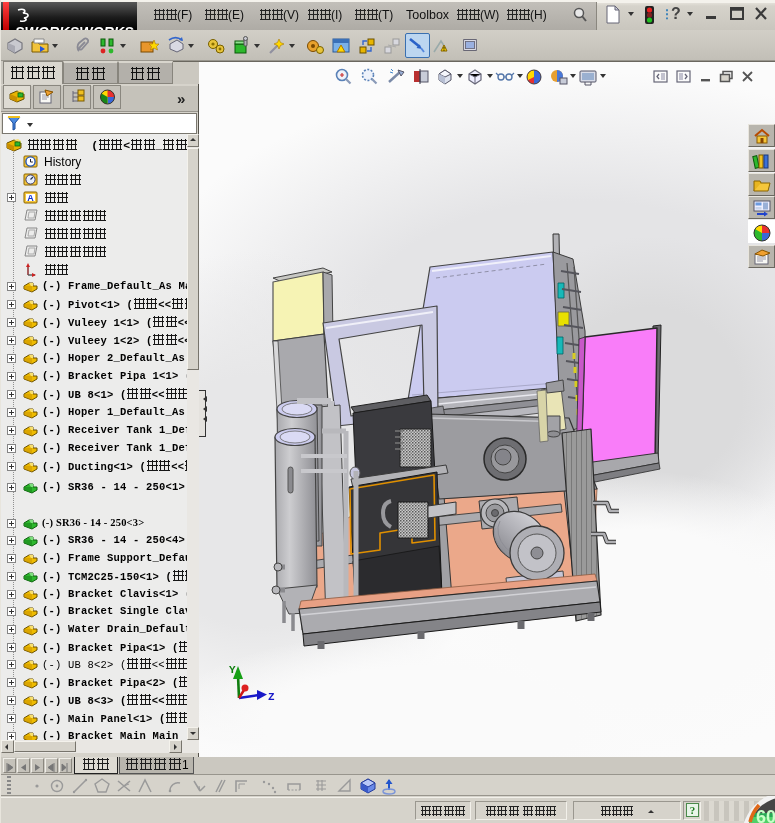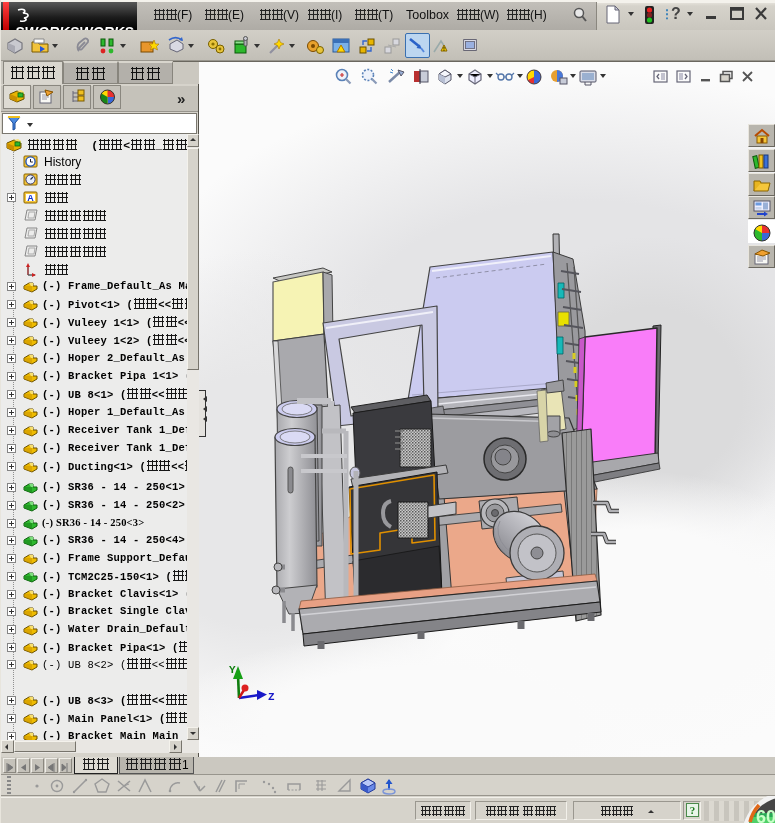--- a/index.html
+++ b/index.html
@@ -681,63 +681,54 @@
         </div>
 <div class="trow" style="top:345px">
           <span class="plus" style="left:6px"></span>
           <span class="ticon" style="left:22px"><svg width="16" height="13" viewBox="0 0 16 13">
               <polygon points="1,6 6,3 10,3 10,6 14,6 14,9 9,12 1,9" fill="#2db82d" stroke="#0e5e0e" stroke-width="1"></polygon>
               <polygon points="1,6 9,6 9,12 1,9" fill="#1d8f1d" opacity="0.75"></polygon>
               <polygon points="6,3 10,3 10,6 8,6" fill="#7fe07f"></polygon>
             </svg></span>
           <span class="ttext" style="left:41px;font-family:'Liberation Mono',monospace;font-size:10.5px;letter-spacing:0.2px;font-weight:bold">(-) SR36 - 14 - 250&lt;1&gt;</span>
         </div>
-<div class="trow" style="top:363px">
+<div class="trow" style="top:381px">
           <span class="plus" style="left:6px"></span>
           <span class="ticon" style="left:22px"><svg width="16" height="13" viewBox="0 0 16 13">
               <polygon points="1,6 6,3 10,3 10,6 14,6 14,9 9,12 1,9" fill="#2db82d" stroke="#0e5e0e" stroke-width="1"></polygon>
               <polygon points="1,6 9,6 9,12 1,9" fill="#1d8f1d" opacity="0.75"></polygon>
               <polygon points="6,3 10,3 10,6 8,6" fill="#7fe07f"></polygon>
             </svg></span>
-          <span class="ttext" style="left:41px;font-family:'Liberation Mono',monospace;font-size:10.5px;letter-spacing:0.2px;font-weight:bold">(-) SR36 - 14 - 250&lt;2&gt;</span>
-        </div>
-<div class="trow" style="top:381px">
+          <span class="ttext" style="left:41px;font-family:Liberation Serif, serif;font-size:10.5px;letter-spacing:0.2px;font-weight:bold">(-) SR36 - 14 - 250&lt;3&gt;</span>
+        </div>
+<div class="trow" style="top:398px">
           <span class="plus" style="left:6px"></span>
           <span class="ticon" style="left:22px"><svg width="16" height="13" viewBox="0 0 16 13">
               <polygon points="1,6 6,3 10,3 10,6 14,6 14,9 9,12 1,9" fill="#2db82d" stroke="#0e5e0e" stroke-width="1"></polygon>
               <polygon points="1,6 9,6 9,12 1,9" fill="#1d8f1d" opacity="0.75"></polygon>
               <polygon points="6,3 10,3 10,6 8,6" fill="#7fe07f"></polygon>
             </svg></span>
-          <span class="ttext" style="left:41px;font-family:Liberation Serif, serif;font-size:10.5px;letter-spacing:0.2px;font-weight:bold">(-) SR36 - 14 - 250&lt;3&gt;</span>
-        </div>
-<div class="trow" style="top:398px">
+          <span class="ttext" style="left:41px;font-family:'Liberation Mono',monospace;font-size:10.5px;letter-spacing:0.2px;font-weight:bold">(-) SR36 - 14 - 250&lt;4&gt;</span>
+        </div>
+<div class="trow" style="top:416px">
+          <span class="plus" style="left:6px"></span>
+          <span class="ticon" style="left:22px"><svg width="16" height="13" viewBox="0 0 16 13">
+              <polygon points="1,6 6,3 10,3 10,6 14,6 14,9 9,12 1,9" fill="#eebb00" stroke="#6a5000" stroke-width="1"></polygon>
+              <polygon points="1,6 9,6 9,12 1,9" fill="#cc9500" opacity="0.55"></polygon>
+              <polygon points="6,3 10,3 10,6 8,6" fill="#f8e070"></polygon>
+            </svg></span>
+          <span class="ttext" style="left:41px;font-family:'Liberation Mono',monospace;font-size:10.5px;letter-spacing:0.2px;font-weight:bold">(-) Frame Support_Defau</span>
+        </div>
+<div class="trow" style="top:434px">
           <span class="plus" style="left:6px"></span>
           <span class="ticon" style="left:22px"><svg width="16" height="13" viewBox="0 0 16 13">
               <polygon points="1,6 6,3 10,3 10,6 14,6 14,9 9,12 1,9" fill="#2db82d" stroke="#0e5e0e" stroke-width="1"></polygon>
               <polygon points="1,6 9,6 9,12 1,9" fill="#1d8f1d" opacity="0.75"></polygon>
               <polygon points="6,3 10,3 10,6 8,6" fill="#7fe07f"></polygon>
             </svg></span>
-          <span class="ttext" style="left:41px;font-family:'Liberation Mono',monospace;font-size:10.5px;letter-spacing:0.2px;font-weight:bold">(-) SR36 - 14 - 250&lt;4&gt;</span>
-        </div>
-<div class="trow" style="top:416px">
-          <span class="plus" style="left:6px"></span>
-          <span class="ticon" style="left:22px"><svg width="16" height="13" viewBox="0 0 16 13">
-              <polygon points="1,6 6,3 10,3 10,6 14,6 14,9 9,12 1,9" fill="#eebb00" stroke="#6a5000" stroke-width="1"></polygon>
-              <polygon points="1,6 9,6 9,12 1,9" fill="#cc9500" opacity="0.55"></polygon>
-              <polygon points="6,3 10,3 10,6 8,6" fill="#f8e070"></polygon>
-            </svg></span>
-          <span class="ttext" style="left:41px;font-family:'Liberation Mono',monospace;font-size:10.5px;letter-spacing:0.2px;font-weight:bold">(-) Frame Support_Defau</span>
-        </div>
-<div class="trow" style="top:434px">
-          <span class="plus" style="left:6px"></span>
-          <span class="ticon" style="left:22px"><svg width="16" height="13" viewBox="0 0 16 13">
-              <polygon points="1,6 6,3 10,3 10,6 14,6 14,9 9,12 1,9" fill="#2db82d" stroke="#0e5e0e" stroke-width="1"></polygon>
-              <polygon points="1,6 9,6 9,12 1,9" fill="#1d8f1d" opacity="0.75"></polygon>
-              <polygon points="6,3 10,3 10,6 8,6" fill="#7fe07f"></polygon>
-            </svg></span>
           <span class="ttext" style="left:41px;font-family:'Liberation Mono',monospace;font-size:10.5px;letter-spacing:0.2px;font-weight:bold">(-) TCM2C25-150&lt;1&gt; (<b class="hz z11"></b><b class="hz z11"></b></span>
         </div>
 <div class="trow" style="top:452px">
           <span class="plus" style="left:6px"></span>
           <span class="ticon" style="left:22px"><svg width="16" height="13" viewBox="0 0 16 13">
               <polygon points="1,6 6,3 10,3 10,6 14,6 14,9 9,12 1,9" fill="#eebb00" stroke="#6a5000" stroke-width="1"></polygon>
               <polygon points="1,6 9,6 9,12 1,9" fill="#cc9500" opacity="0.55"></polygon>
               <polygon points="6,3 10,3 10,6 8,6" fill="#f8e070"></polygon>
             </svg></span>
           <span class="ttext" style="left:41px;font-family:'Liberation Mono',monospace;font-size:10.5px;letter-spacing:0.2px;font-weight:bold">(-) Bracket Clavis&lt;1&gt; (</span>
@@ -770,20 +761,29 @@
           <span class="ttext" style="left:41px;font-family:'Liberation Mono',monospace;font-size:10.5px;letter-spacing:0.2px;font-weight:bold">(-) Bracket Pipa&lt;1&gt; (<b class="hz z11"></b></span>
         </div>
 <div class="trow" style="top:522px">
           <span class="plus" style="left:6px"></span>
           <span class="ticon" style="left:22px"><svg width="16" height="13" viewBox="0 0 16 13">
               <polygon points="1,6 6,3 10,3 10,6 14,6 14,9 9,12 1,9" fill="#eebb00" stroke="#6a5000" stroke-width="1"></polygon>
               <polygon points="1,6 9,6 9,12 1,9" fill="#cc9500" opacity="0.55"></polygon>
               <polygon points="6,3 10,3 10,6 8,6" fill="#f8e070"></polygon>
             </svg></span>
           <span class="ttext" style="left:41px;font-family:'Liberation Mono',monospace;font-size:10.5px;letter-spacing:0.2px;font-weight:normal">(-) UB 8&lt;2&gt; (<b class="hz z11"></b><b class="hz z11"></b>&lt;&lt;<b class="hz z11"></b><b class="hz z11"></b></span>
+        </div>
+<div class="trow" style="top:540px">
+          <span class="plus" style="left:6px"></span>
+          <span class="ticon" style="left:22px"><svg width="16" height="13" viewBox="0 0 16 13">
+              <polygon points="1,6 6,3 10,3 10,6 14,6 14,9 9,12 1,9" fill="#eebb00" stroke="#6a5000" stroke-width="1"></polygon>
+              <polygon points="1,6 9,6 9,12 1,9" fill="#cc9500" opacity="0.55"></polygon>
+              <polygon points="6,3 10,3 10,6 8,6" fill="#f8e070"></polygon>
+            </svg></span>
+          <span class="ttext" style="left:41px;font-family:'Liberation Mono',monospace;font-size:10.5px;letter-spacing:0.2px;font-weight:bold">(-) Bracket Pipa&lt;2&gt; (<b class="hz z11"></b></span>
         </div>
 <div class="trow" style="top:558px">
           <span class="plus" style="left:6px"></span>
           <span class="ticon" style="left:22px"><svg width="16" height="13" viewBox="0 0 16 13">
               <polygon points="1,6 6,3 10,3 10,6 14,6 14,9 9,12 1,9" fill="#eebb00" stroke="#6a5000" stroke-width="1"></polygon>
               <polygon points="1,6 9,6 9,12 1,9" fill="#cc9500" opacity="0.55"></polygon>
               <polygon points="6,3 10,3 10,6 8,6" fill="#f8e070"></polygon>
             </svg></span>
           <span class="ttext" style="left:41px;font-family:'Liberation Mono',monospace;font-size:10.5px;letter-spacing:0.2px;font-weight:bold">(-) UB 8&lt;3&gt; (<b class="hz z11"></b><b class="hz z11"></b>&lt;&lt;<b class="hz z11"></b><b class="hz z11"></b></span>
         </div>

